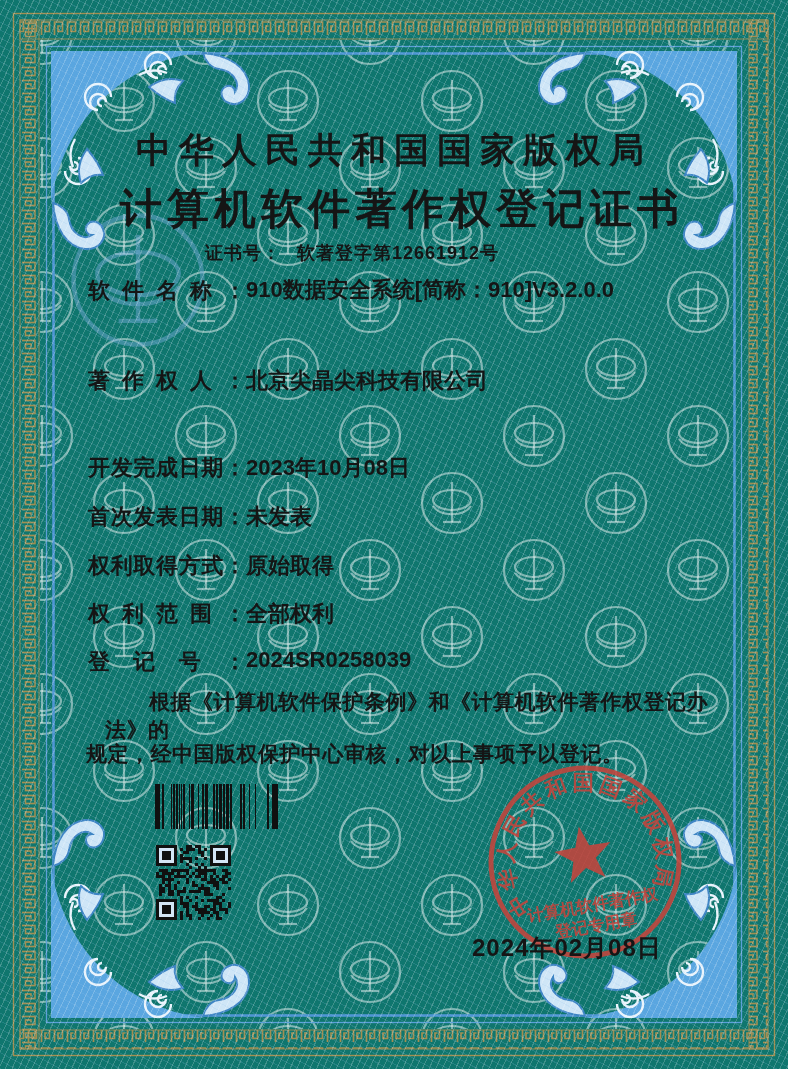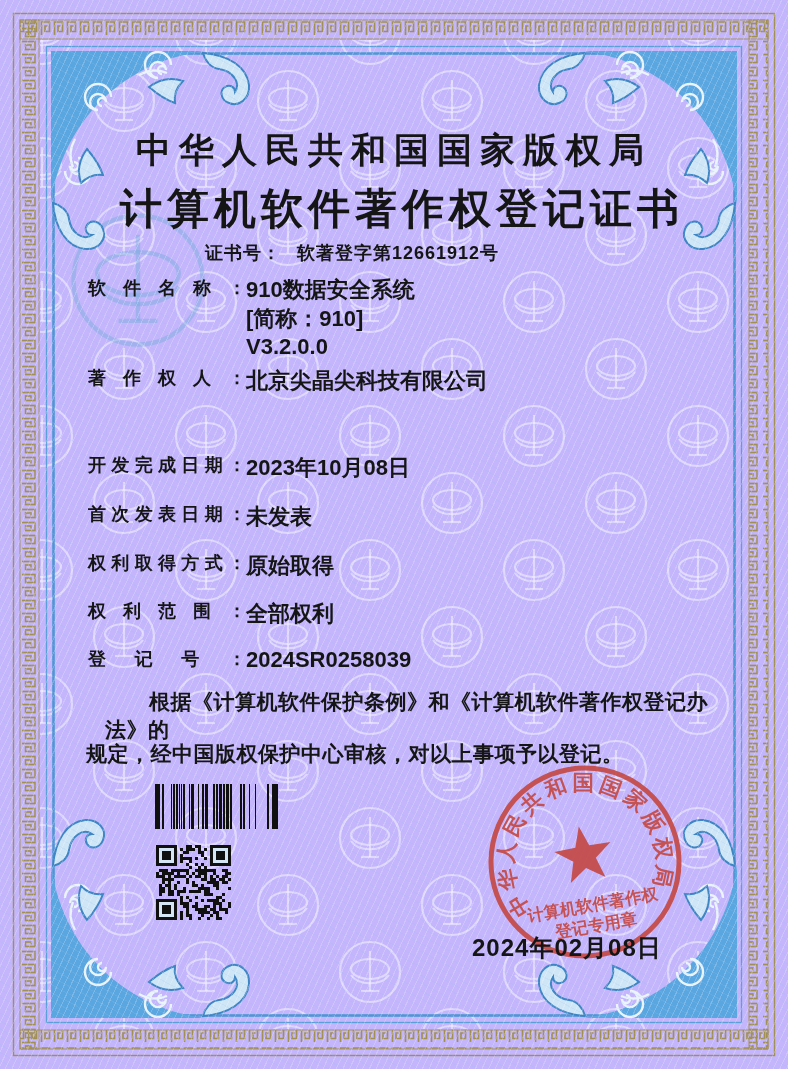--- a/index.html
+++ b/index.html
@@ -1,18 +1,18 @@
 <!DOCTYPE html>
 <html><head>
 <meta charset="utf-8">
 <style>
   html,body{margin:0;padding:0;background:#eef4fa;}
   .page{
     position:relative;width:788px;height:1069px;overflow:hidden;
-    background:#c4b5fd;
+    background:#0f766e;
     color:#151515;
     font-family:"Liberation Sans","DejaVu Sans",sans-serif;
   }
   .page::before{ 
     content:"";position:absolute;inset:0;z-index:1;pointer-events:none;
     background:
       repeating-linear-gradient(115deg, rgba(255,255,255,.20) 0 1px, transparent 1px 6px),
       repeating-linear-gradient(28deg, rgba(150,195,235,.16) 0 1px, transparent 1px 7px);
   }
   svg.bg{position:absolute;inset:0;z-index:0;}
@@ -21,24 +21,24 @@
   .center{left:0;width:100%;text-align:center;position:absolute;}
   .authority{top:127px;font-family:"Liberation Serif","DejaVu Serif",serif;
     font-size:35px;font-weight:700;letter-spacing:8px;}
   .cert-title{top:181px;font-family:"Liberation Serif","DejaVu Serif",serif;
     font-size:42px;font-weight:800;letter-spacing:5px;padding-left:8px;}
   .certno{position:absolute;top:241px;left:0;width:704px;text-align:center;
     font-size:18px;font-weight:700;letter-spacing:1px;}
   .certno .lab{margin-right:16px;}
 
   .row{position:absolute;left:88px;display:flex;align-items:flex-start;}
-  .lbl{width:158px;font-size:18px;font-weight:700;flex:none;
+  .lbl{width:158px;font-size:22px;font-weight:700;flex:none;
        text-align:justify;text-align-last:justify;}
   .val{font-size:22px;font-weight:700;margin-left:0;}
-  .val-stack{display:flex;flex-direction:column;line-height:28.5px;
+  .val-stack{display:flex;flex-direction:row;line-height:28.5px;
        font-size:22px;font-weight:700;}
 
   .statement{position:absolute;left:86px;width:624px;font-size:21px;
        font-weight:700;letter-spacing:.5px;}
   .statement.l1{text-indent:44px;margin-left:19px;}
 
   .issue-date{position:absolute;left:472px;top:932px;font-size:24px;
        font-weight:700;letter-spacing:1px;}
 
   .barcode{position:absolute;left:155px;top:784px;}

